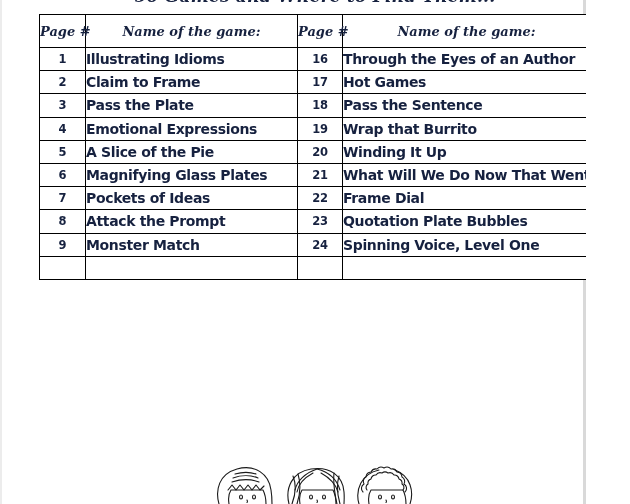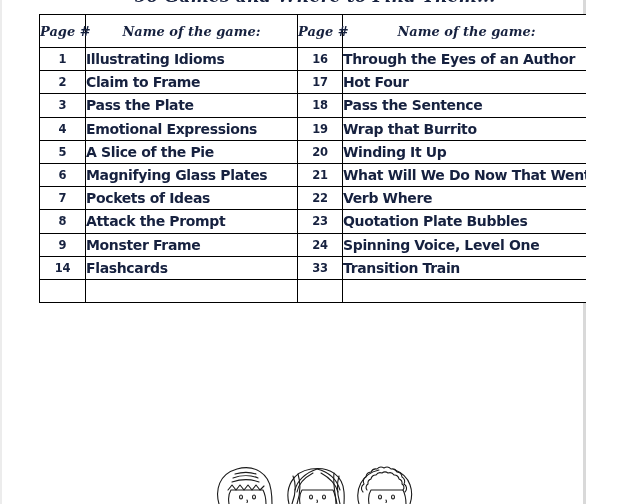--- a/index.html
+++ b/index.html
@@ -157,21 +157,21 @@
         <tr>
           <td class="cell-page">1</td>
           <td class="cell-name">Illustrating Idioms</td>
           <td class="cell-page">16</td>
           <td class="cell-name">Through the Eyes of an Author</td>
         </tr>
         <tr>
           <td class="cell-page">2</td>
           <td class="cell-name">Claim to Frame</td>
           <td class="cell-page">17</td>
-          <td class="cell-name">Hot Four</td>
+          <td class="cell-name">Hot Games</td>
         </tr>
         <tr>
           <td class="cell-page">3</td>
           <td class="cell-name">Pass the Plate</td>
           <td class="cell-page">18</td>
           <td class="cell-name">Pass the Sentence</td>
         </tr>
         <tr>
           <td class="cell-page">4</td>
           <td class="cell-name">Emotional Expressions</td>
@@ -187,39 +187,33 @@
         <tr>
           <td class="cell-page">6</td>
           <td class="cell-name">Magnifying Glass Plates</td>
           <td class="cell-page">21</td>
           <td class="cell-name">What Will We Do Now That Went is Gone?</td>
         </tr>
         <tr>
           <td class="cell-page">7</td>
           <td class="cell-name">Pockets of Ideas</td>
           <td class="cell-page">22</td>
-          <td class="cell-name">Verb Where</td>
+          <td class="cell-name">Frame Dial</td>
         </tr>
         <tr>
           <td class="cell-page">8</td>
           <td class="cell-name">Attack the Prompt</td>
           <td class="cell-page">23</td>
           <td class="cell-name">Quotation Plate Bubbles</td>
         </tr>
         <tr>
           <td class="cell-page">9</td>
-          <td class="cell-name">Monster Frame</td>
+          <td class="cell-name">Monster Match</td>
           <td class="cell-page">24</td>
           <td class="cell-name">Spinning Voice, Level One</td>
-        </tr>
-        <tr>
-          <td class="cell-page">14</td>
-          <td class="cell-name">Flashcards</td>
-          <td class="cell-page">33</td>
-          <td class="cell-name">Transition Train</td>
         </tr>
         <tr class="filler-row">
           <td></td>
           <td></td>
           <td></td>
           <td></td>
         </tr>
       </tbody>
   </table>
 

